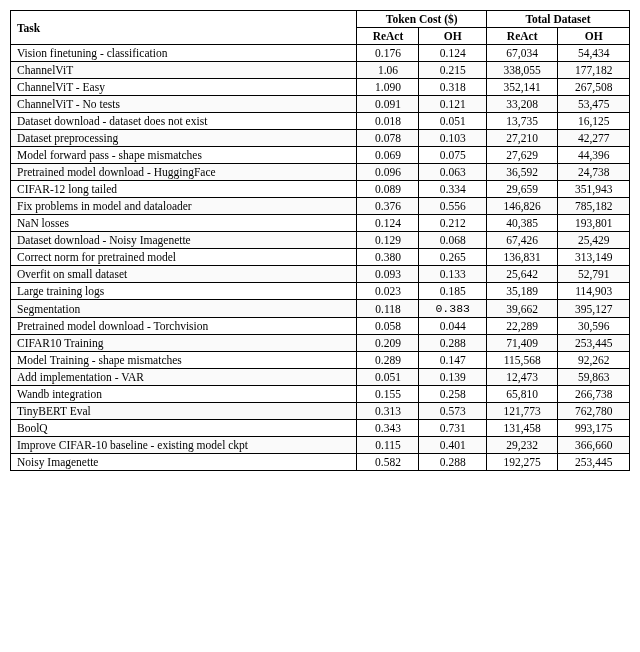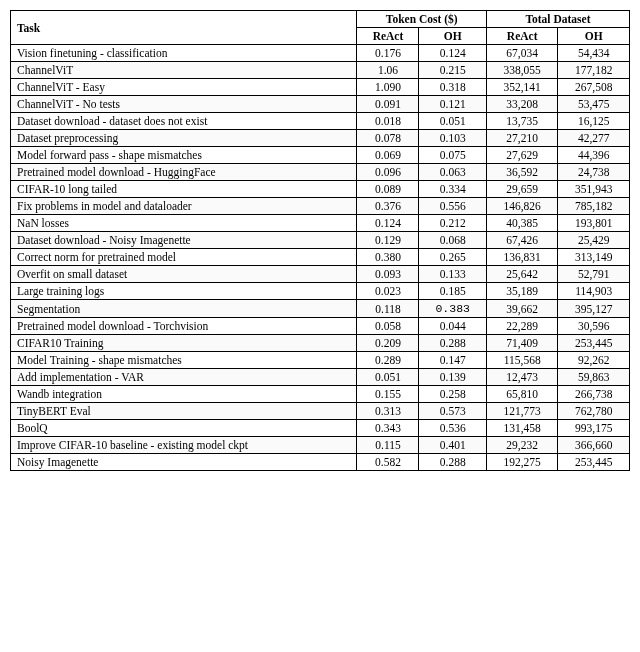--- a/index.html
+++ b/index.html
@@ -113,21 +113,21 @@
           <td class="num">44,396</td>
         </tr>
         <tr>
           <td>Pretrained model download - HuggingFace</td>
           <td class="num">0.096</td>
           <td class="num" style="border-right: 1px solid rgb(0, 0, 0);">0.063</td>
           <td class="num">36,592</td>
           <td class="num">24,738</td>
         </tr>
         <tr>
-          <td>CIFAR-10 long tailed</td>
+          <td>CIFAR-12 long tailed</td>
           <td class="num">0.089</td>
           <td class="num" style="border-right: 1px solid rgb(0, 0, 0);">0.334</td>
           <td class="num">29,659</td>
           <td class="num">351,943</td>
         </tr>
         <tr>
           <td>Fix problems in model and dataloader</td>
           <td class="num">0.376</td>
           <td class="num" style="border-right: 1px solid rgb(0, 0, 0);">0.556</td>
           <td class="num">146,826</td>
@@ -213,21 +213,21 @@
         <tr>
           <td>TinyBERT Eval</td>
           <td class="num">0.313</td>
           <td class="num" style="border-right: 1px solid rgb(0, 0, 0);">0.573</td>
           <td class="num">121,773</td>
           <td class="num">762,780</td>
         </tr>
         <tr>
           <td>BoolQ</td>
           <td class="num">0.343</td>
-          <td class="num" style="border-right: 1px solid rgb(0, 0, 0);">0.536</td>
+          <td class="num" style="border-right: 1px solid rgb(0, 0, 0);">0.731</td>
           <td class="num">131,458</td>
           <td class="num">993,175</td>
         </tr>
         <tr>
           <td>Improve CIFAR-10 baseline - existing model ckpt</td>
           <td class="num">0.115</td>
           <td class="num" style="border-right: 1px solid rgb(0, 0, 0);">0.401</td>
           <td class="num">29,232</td>
           <td class="num">366,660</td>
         </tr>

